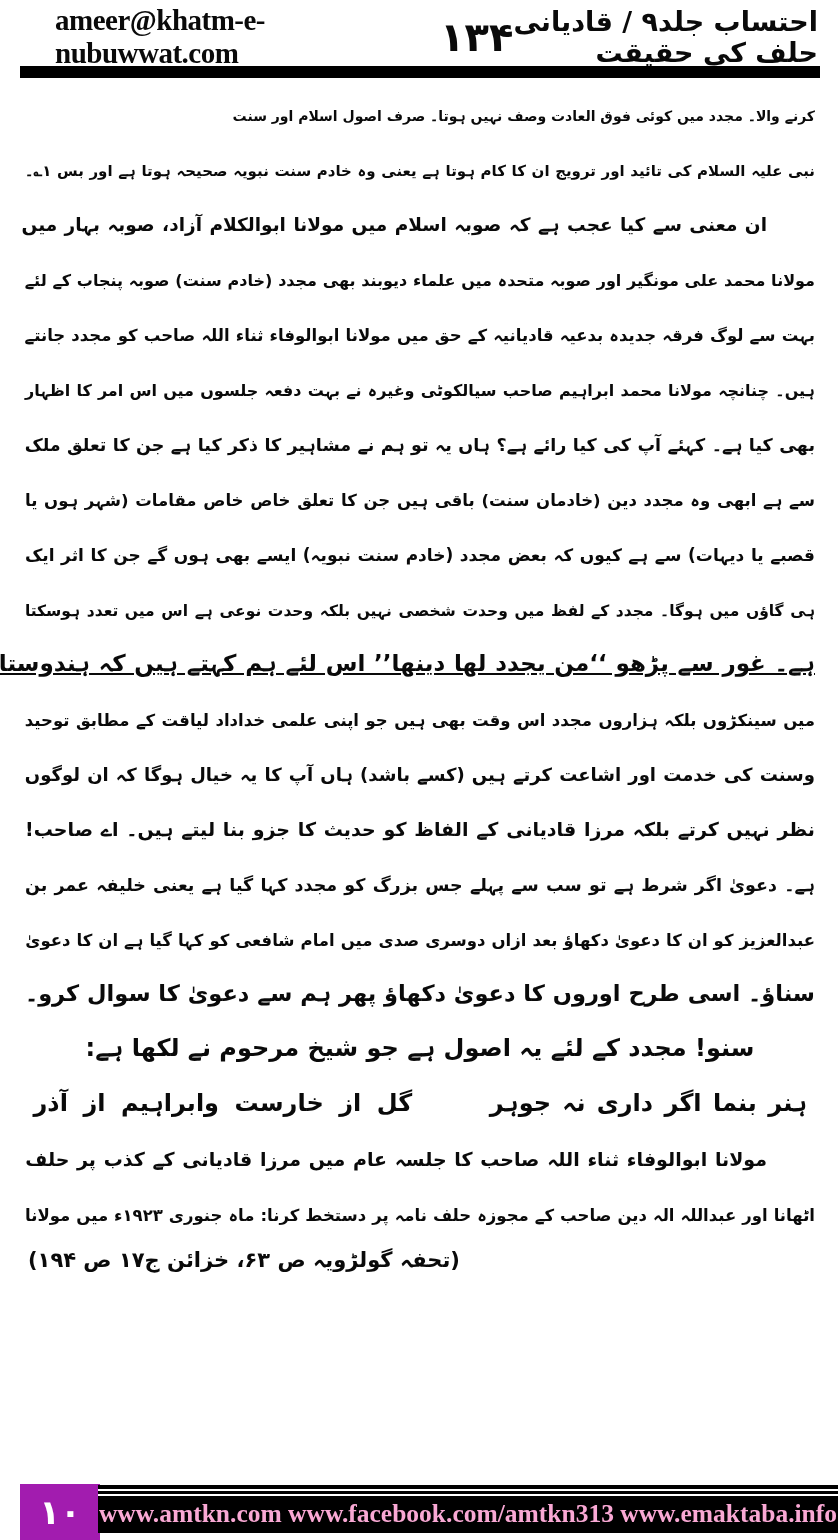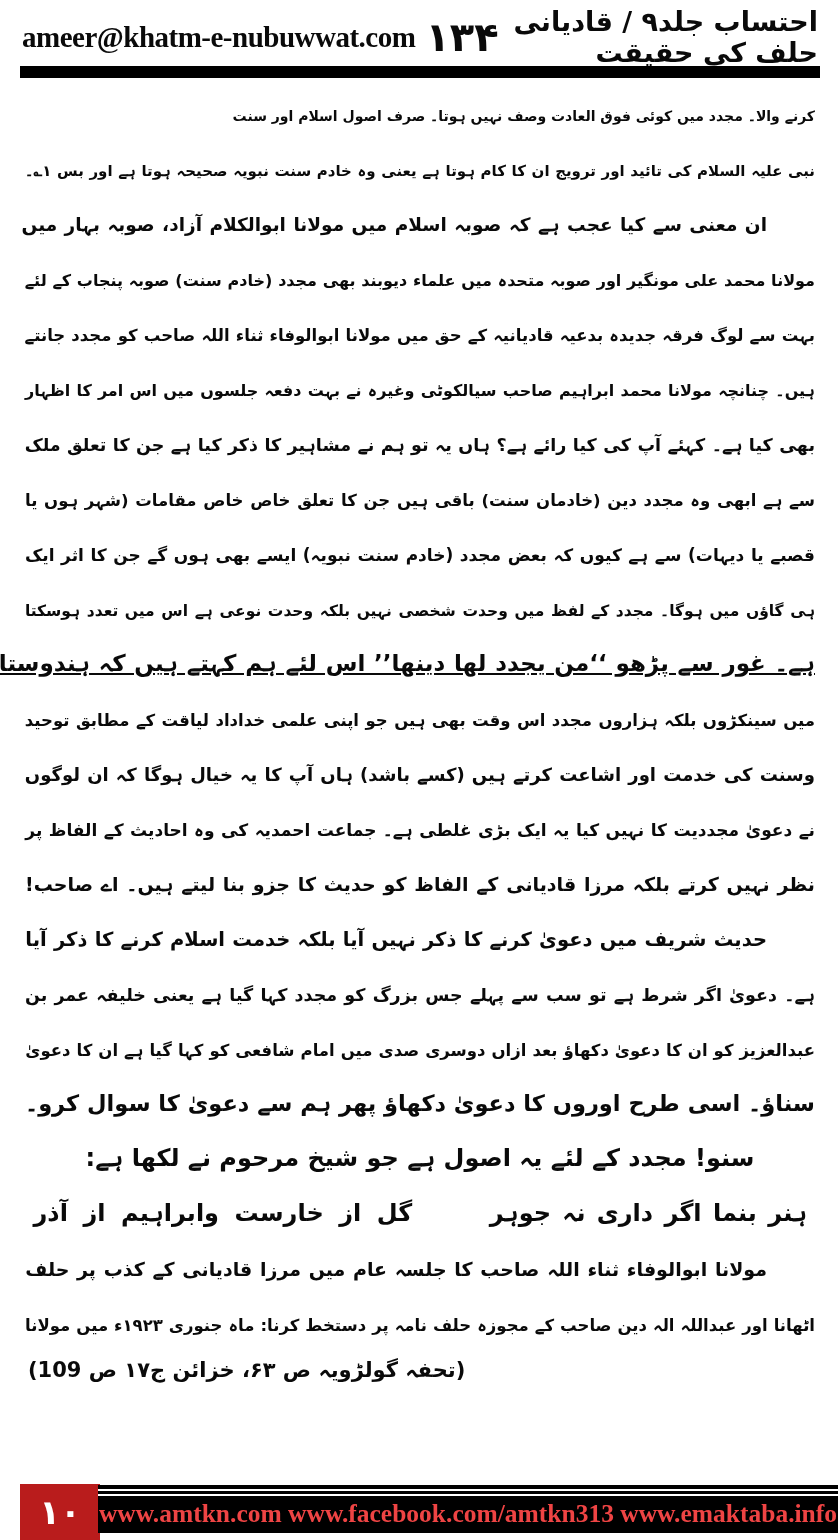--- a/index.html
+++ b/index.html
@@ -18,20 +18,21 @@
     display:flex;flex-direction:row;direction:rtl;
     align-items:center;justify-content:space-between;
     padding:12px 22px 0 22px;height:50px;
   }
   .hdr-title{width:318px;font-size:27px;font-weight:bold;direction:rtl;text-align:right;}
   .hdr-num{font-size:40px;font-weight:bold;direction:rtl;}
   .hdr-email{
     width:402px;direction:ltr;text-align:left;
     font-family:"Liberation Serif",serif;font-weight:bold;font-size:29px;
     letter-spacing:-0.5px;
+    margin-left:33px;
   }
   .hdr-rule{height:12px;background:#000;margin:4px 20px 0 20px;}
   
   .body-text{padding:8px 25px 0 25px;}
   .bline{
     height:55px;line-height:55px;
     direction:rtl;text-align:right;
     font-weight:bold;font-size:24px;
     overflow:visible;
   }
@@ -56,33 +57,33 @@
   .citation{
     height:38px;line-height:38px;padding:0 28px;
     direction:rtl;text-align:left;
     font-weight:bold;font-size:21px;
   }
   .footnote .txt,.citation .txt{display:inline-block;white-space:nowrap;}
   
   .footer{position:absolute;left:0;right:0;bottom:0;height:58px;}
   .page-box{
     position:absolute;left:20px;bottom:0;width:80px;height:56px;
-    background:#b91c1c;color:#fff;
+    background:#a21caf;color:#fff;
     display:flex;align-items:center;justify-content:center;
     font-size:34px;font-weight:bold;direction:rtl;
   }
   .link-bar{
     position:absolute;left:98px;right:2px;top:3px;height:48px;
     background:#000;
   }
   .bar-stripe{height:2px;background:#fff;margin:0;}
   .s1{margin-top:4px;}
   .s2{margin-top:3px;}
   .bar-text{
-    color:#ef4444;text-align:center;margin-top:3px;
+    color:#f9a8d4;text-align:center;margin-top:3px;
     font-family:"Liberation Serif",serif;font-weight:bold;font-size:26px;
     direction:ltr;
   }
   .bar-text .txt{display:inline-block;white-space:nowrap;}
 </style>
 </head>
 <body>
 
 <div class="page">
 
@@ -105,23 +106,21 @@
         <div class="bline fitline j"><span class="txt" style="font-size: 16px; word-spacing: 0.176471px;">مولانا محمد علی مونگیر اور صوبہ متحدہ میں علماء دیوبند بھی مجدد (خادم سنت) صوبہ پنجاب کے لئے</span></div>
         <div class="bline fitline j"><span class="txt" style="font-size: 16.5px; word-spacing: 0.411765px;">بہت سے لوگ فرقہ جدیدہ بدعیہ قادیانیہ کے حق میں مولانا ابوالوفاء ثناء اللہ صاحب کو مجدد جانتے</span></div>
         <div class="bline fitline j"><span class="txt" style="font-size: 16px; word-spacing: 0.625px;">ہیں۔ چنانچہ مولانا محمد ابراہیم صاحب سیالکوٹی وغیرہ نے بہت دفعہ جلسوں میں اس امر کا اظہار</span></div>
         <div class="bline fitline j"><span class="txt" style="font-size: 17.5px; word-spacing: 0.318182px;">بھی کیا ہے۔ کہئے آپ کی کیا رائے ہے؟ ہاں یہ تو ہم نے مشاہیر کا ذکر کیا ہے جن کا تعلق ملک</span></div>
         <div class="bline fitline j"><span class="txt" style="font-size: 16.5px; word-spacing: 0.944444px;">سے ہے ابھی وہ مجدد دین (خادمان سنت) باقی ہیں جن کا تعلق خاص خاص مقامات (شہر ہوں یا</span></div>
         <div class="bline fitline j"><span class="txt" style="font-size: 17px; word-spacing: 0.631579px;">قصبے یا دیہات) سے ہے کیوں کہ بعض مجدد (خادم سنت نبویہ) ایسے بھی ہوں گے جن کا اثر ایک</span></div>
         <div class="bline fitline j"><span class="txt" style="font-size: 15.5px; word-spacing: 1.22222px;">ہی گاؤں میں ہوگا۔ مجدد کے لفظ میں وحدت شخصی نہیں بلکہ وحدت نوعی ہے اس میں تعدد ہوسکتا</span></div>
         <div class="bline fitline j"><span class="txt" style="font-size: 23px; word-spacing: 0.764706px; text-decoration: underline;">ہے۔ غور سے پڑھو ‘‘من یجدد لھا دینھا’’ اس لئے ہم کہتے ہیں کہ ہندوستان جیسے وسیع ملک</span></div>
         <div class="bline fitline j"><span class="txt" style="font-size: 16.5px; word-spacing: 0.6875px;">میں سینکڑوں بلکہ ہزاروں مجدد اس وقت بھی ہیں جو اپنی علمی خداداد لیاقت کے مطابق توحید</span></div>
         <div class="bline fitline j"><span class="txt" style="font-size: 18px; word-spacing: 0.882353px;">وسنت کی خدمت اور اشاعت کرتے ہیں (کسے باشد) ہاں آپ کا یہ خیال ہوگا کہ ان لوگوں</span></div>
-        <div class="bline fitline j"><span class="txt" style="font-size: 17px; word-spacing: 0.555556px;">نے دعویٰ مجددیت کا نہیں کیا یہ ایک بڑی غلطی ہے۔ جماعت احمدیہ کی وہ احادیث کے الفاظ پر</span></div>
         <div class="bline fitline j"><span class="txt" style="font-size: 19px; word-spacing: 1.1875px;">نظر نہیں کرتے بلکہ مرزا قادیانی کے الفاظ کو حدیث کا جزو بنا لیتے ہیں۔ اے صاحب!</span></div>
-        <div class="bline fitline indent j"><span class="txt" style="font-size: 19.5px; word-spacing: 0.466667px;">حدیث شریف میں دعویٰ کرنے کا ذکر نہیں آیا بلکہ خدمت اسلام کرنے کا ذکر آیا</span></div>
         <div class="bline fitline j"><span class="txt" style="font-size: 17.5px; word-spacing: 1.10526px;">ہے۔ دعویٰ اگر شرط ہے تو سب سے پہلے جس بزرگ کو مجدد کہا گیا ہے یعنی خلیفہ عمر بن</span></div>
         <div class="bline fitline j"><span class="txt" style="font-size: 16.5px; word-spacing: 0.263158px;">عبدالعزیز کو ان کا دعویٰ دکھاؤ بعد ازاں دوسری صدی میں امام شافعی کو کہا گیا ہے ان کا دعویٰ</span></div>
         <div class="bline fitline"><span class="txt" style="font-size: 22.5px;">سناؤ۔ اسی طرح اوروں کا دعویٰ دکھاؤ پھر ہم سے دعویٰ کا سوال کرو۔</span></div>
         <div class="bline fitline center"><span class="txt">سنو! مجدد کے لئے یہ اصول ہے جو شیخ مرحوم نے لکھا ہے:</span></div>
       </div>
 
     <div class="verse">
       <div class="hemi left fitline j">
         <span class="txt" style="word-spacing: 3px;">ہنر بنما اگر داری نہ جوہر</span>
       </div>
@@ -130,21 +129,21 @@
       </div>
     </div>
 
     <div>
         <div class="bline fitline indent j"><span class="txt" style="font-size: 19px; word-spacing: 1.07143px;">مولانا ابوالوفاء ثناء اللہ صاحب کا جلسہ عام میں مرزا قادیانی کے کذب پر حلف</span></div>
         <div class="bline fitline j"><span class="txt" style="font-size: 16.5px; word-spacing: 0.235294px;">اٹھانا اور عبداللہ الہ دین صاحب کے مجوزہ حلف نامہ پر دستخط کرنا: ماہ جنوری ۱۹۲۳ء میں مولانا</span></div>
       </div>
   </div>
 
   <div class="citation fitline">
-    <span class="txt">(تحفہ گولڑویہ ص ۶۳، خزائن ج۱۷ ص 109)</span>
+    <span class="txt">(تحفہ گولڑویہ ص ۶۳، خزائن ج۱۷ ص ۱۹۴)</span>
   </div>
 
   <div class="footer">
     <div class="page-box">۱۰</div>
     <div class="link-bar">
       <div class="bar-stripe s1"></div>
       <div class="bar-stripe s2"></div>
       <div class="bar-text fitline">
         <span class="txt" style="font-size: 25.5px;">www.amtkn.com www.facebook.com/amtkn313 www.emaktaba.info</span>
       </div>

